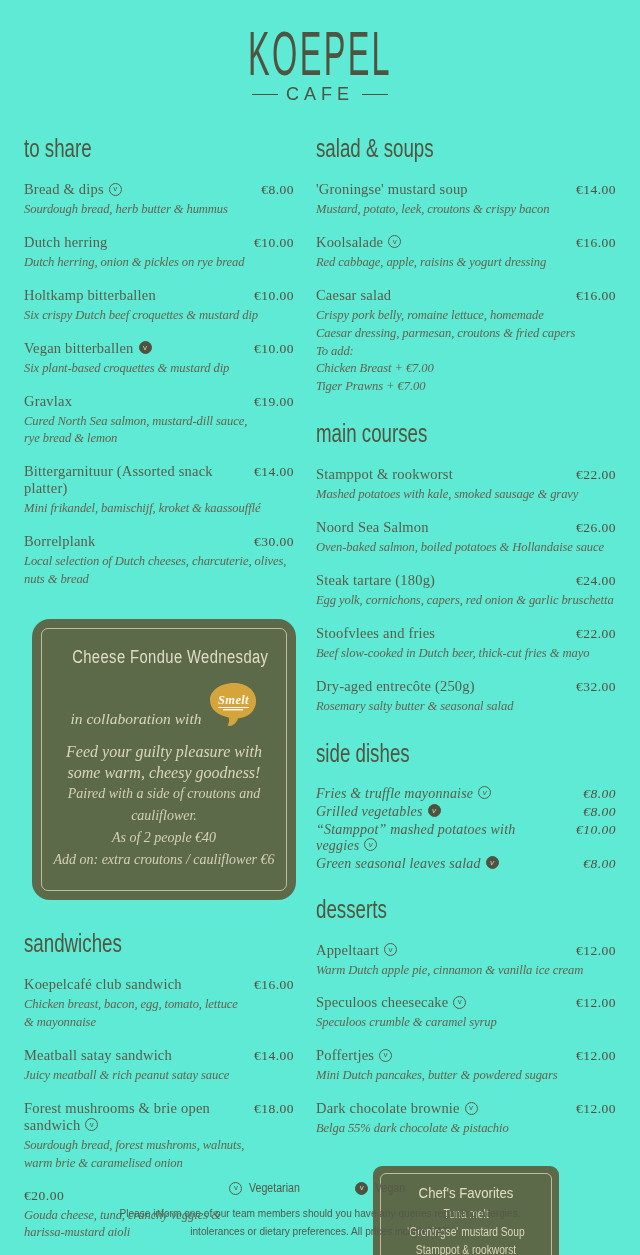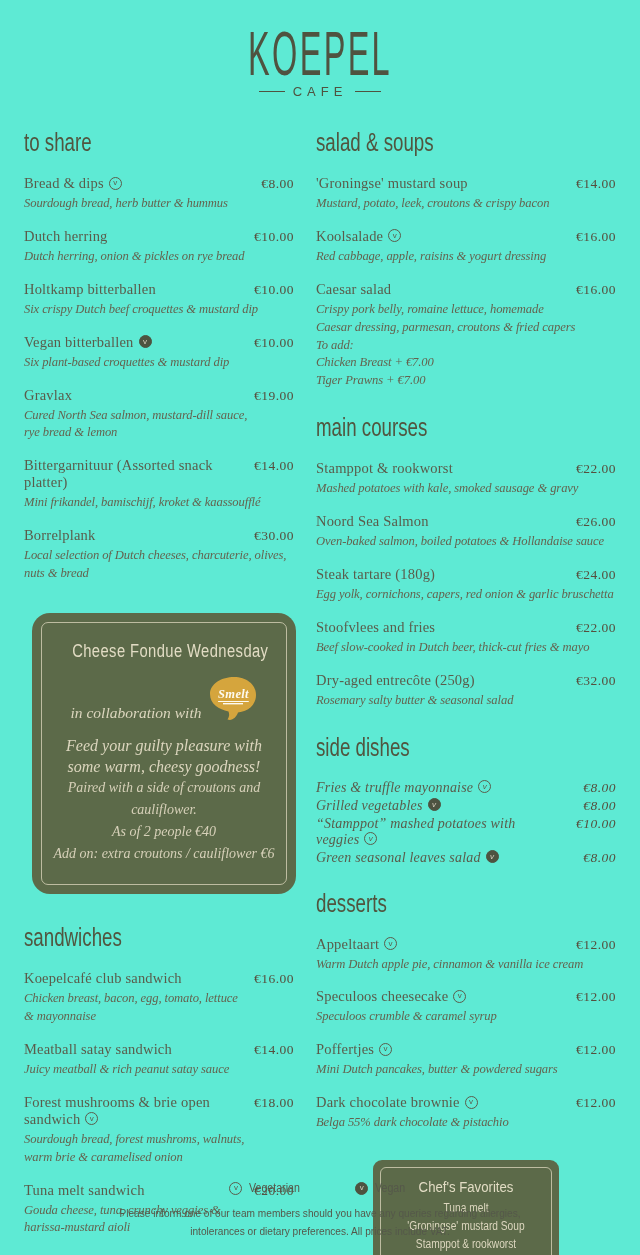--- a/index.html
+++ b/index.html
@@ -10,21 +10,21 @@
     position:relative; color:#5a5c4b;
   }
   
   header { text-align:center; padding-top:22px; }
   .logo-word {
     display:inline-block; font-family:"Liberation Sans", sans-serif;
     font-size:56px; line-height:1; color:#4f5340; letter-spacing:4px;
     transform:scaleX(0.58) scaleY(1.12); transform-origin:center top; font-weight:400;
   }
   .logo-sub {
-    margin-top:6px; font-family:"Liberation Sans", sans-serif; font-size:13px;
+    margin-top:6px; font-family:"Liberation Sans", sans-serif; font-size:18px;
     color:#4f5340; letter-spacing:5px; display:flex; align-items:center; justify-content:center; gap:8px;
   }
   .logo-dash { display:inline-block; width:26px; height:1.5px; background:#4f5340; }
   
   .columns { display:flex; padding:30px 24px 0 24px; gap:22px; }
   .col { flex:1; }
   .col.left  { width:270px; max-width:270px; }
   .col.right { width:300px; max-width:300px; }
   section { margin-bottom:6px; }
   .heading {
@@ -246,21 +246,20 @@
               <div class="row">
                 <span class="name"><span>Forest mushrooms &amp; brie open sandwich</span><span class="diet-badge vegetarian">v</span></span>
                 <span class="price">€18.00</span>
               </div>
               <div class="desc">Sourdough bread, forest mushroms, walnuts,
 warm brie &amp; caramelised onion</div>
             </div>
 
             <div class="item">
               <div class="row">
-                <span class="name"><span>Tuna melt sandwich</span></span>
                 <span class="price">€20.00</span>
               </div>
               <div class="desc">Gouda cheese, tuna, crunchy veggies &amp;
 harissa-mustard aioli</div>
             </div>
 
           </div>
       </section>
     </div>
 

